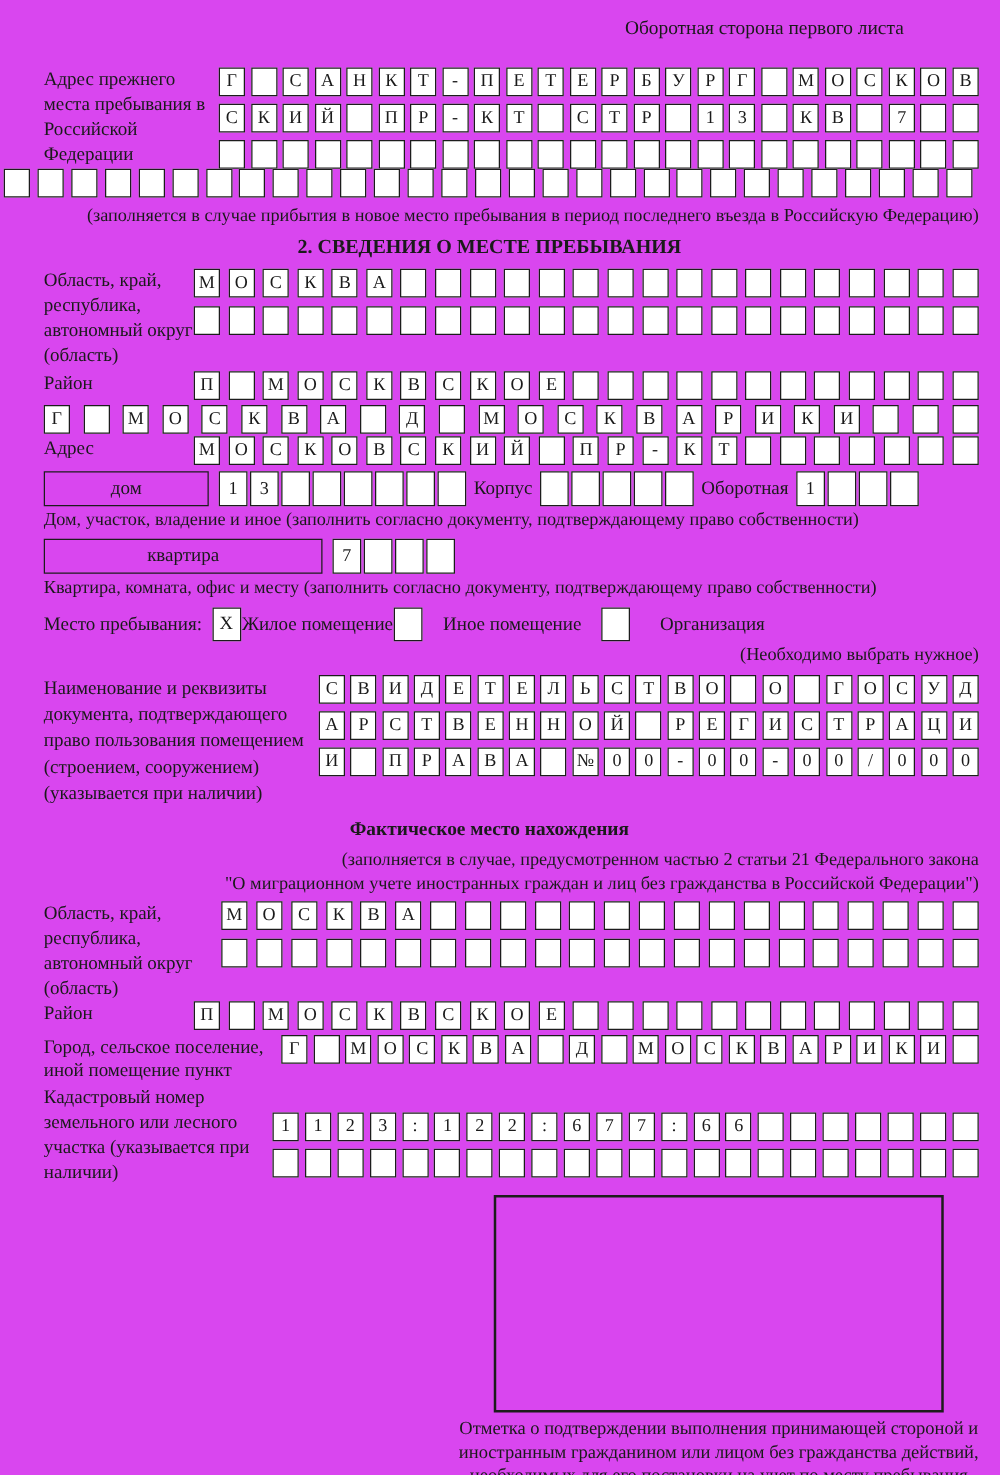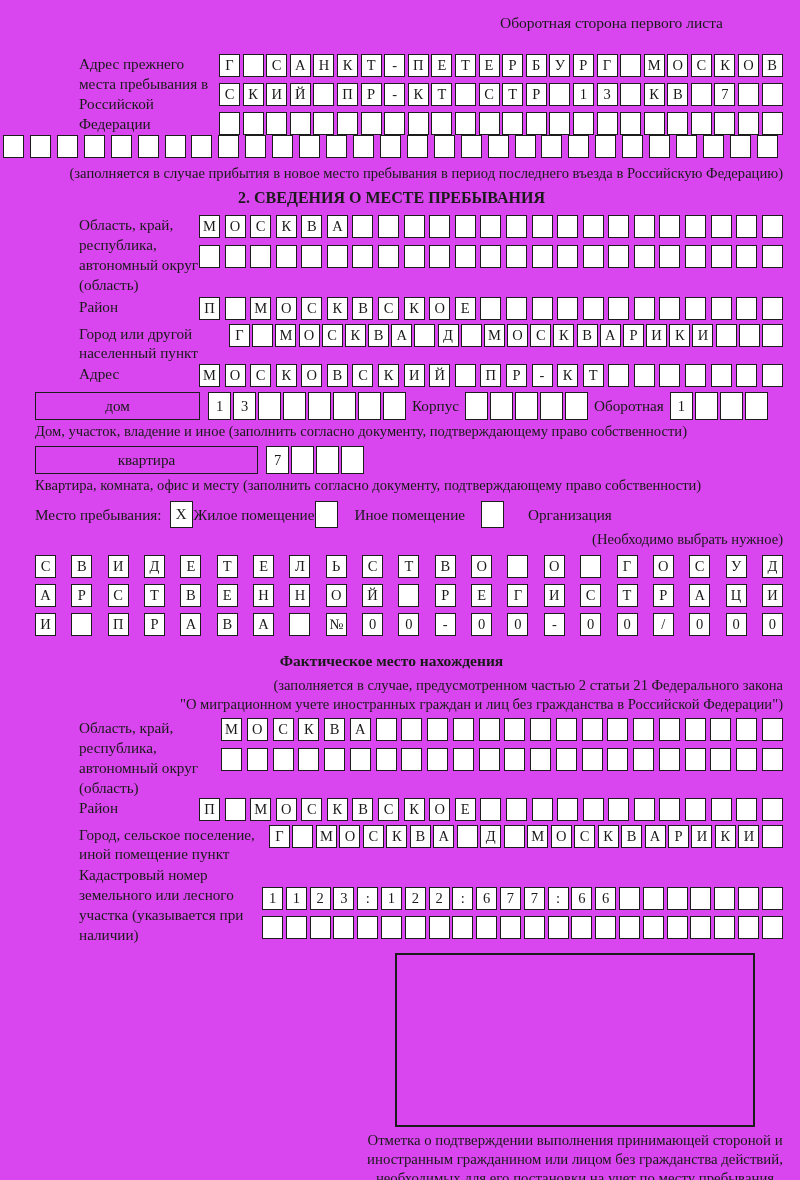--- a/index.html
+++ b/index.html
@@ -14,21 +14,21 @@
     padding:14px 17px 0 0;
   }
   .header-note{
     text-align:right;
     padding-right:60px;
     font-size:15.5px;
     line-height:18px;
   }
   
   .frow{display:flex;align-items:flex-start;padding-left:35px;}
-  .lbl{font-size:15.2px;line-height:20px;flex:0 0 auto;margin-left:44px;}
+  .lbl{font-size:15.2px;line-height:20px;flex:0 0 auto;}
   .w120{width:120px;}
   .w142{width:142px;}
   .w150{width:150px;}
   .w183{width:183px;}
   .w190{width:190px;}
   .w220{width:220px;}
   .cellcol{flex:1 1 auto;min-width:0;}
   .cellrow{display:flex;justify-content:space-between;margin-bottom:6px;}
   .cell{
     box-sizing:border-box;
@@ -50,21 +50,21 @@
     text-align:center;font-weight:bold;font-size:15.5px;
     margin:10px 0 6px 0;
   }
   
   .domrow{display:flex;align-items:center;padding-left:35px;margin:5px 0 2px 0;}
   .widebox{
     box-sizing:border-box;border:1.6px solid #1c1c1c;height:28px;
     display:flex;align-items:center;justify-content:center;
     font-size:15.2px;
   }
-  .dombox{width:165px;margin-right:8px;text-align:center;}
+  .dombox{width:132px;margin-right:8px;text-align:center;}
   .kvbox{width:223px;margin-right:8px;}
   .bigcells{display:flex;gap:2px;}
   .bigcells .cell{width:23px;height:28px;}
   .inline-lbl{font-size:15.2px;margin:0 6px;white-space:nowrap;}
   
   .mestorow{display:flex;align-items:center;padding-left:35px;margin:6px 0 0 0;font-size:15.2px;}
   .cbox{display:flex;}
   .cbox .cell{width:23px;height:27px;font-size:15px;}
   .gap8{margin-left:8px;}
   .gap12{margin-left:1px;}
@@ -295,21 +295,20 @@
           <div class="cell"></div>
           <div class="cell"></div>
           <div class="cell"></div>
           <div class="cell"></div>
           <div class="cell"></div>
         </div>
     </div>
   </div>
 
   <div class="frow mt4">
-    <div class="lbl w150" style="line-height:19px;">Город или другой населенный пункт</div>
     <div class="cellcol">
       <div class="cellrow mb0">
           <div class="cell">Г</div>
           <div class="cell"></div>
           <div class="cell">М</div>
           <div class="cell">О</div>
           <div class="cell">С</div>
           <div class="cell">К</div>
           <div class="cell">В</div>
           <div class="cell">А</div>
@@ -416,20 +415,21 @@
       </div>
     <span class="gap16">Иное помещение</span>
     <div class="cbox gap16">
         <div class="cell"></div>
       </div>
     <span class="gap24">Организация</span>
   </div>
   <div class="note center mt2">(Необходимо выбрать нужное)</div>
 
   <div class="frow docblock">
+    <div class="lbl w220" style="line-height:21px;">Наименование и реквизиты документа, подтверждающего право пользования помещением (строением, сооружением) (указывается при наличии)</div>
     <div class="cellcol">
       <div class="cellrow">
           <div class="cell">С</div>
           <div class="cell">В</div>
           <div class="cell">И</div>
           <div class="cell">Д</div>
           <div class="cell">Е</div>
           <div class="cell">Т</div>
           <div class="cell">Е</div>
           <div class="cell">Л</div>

